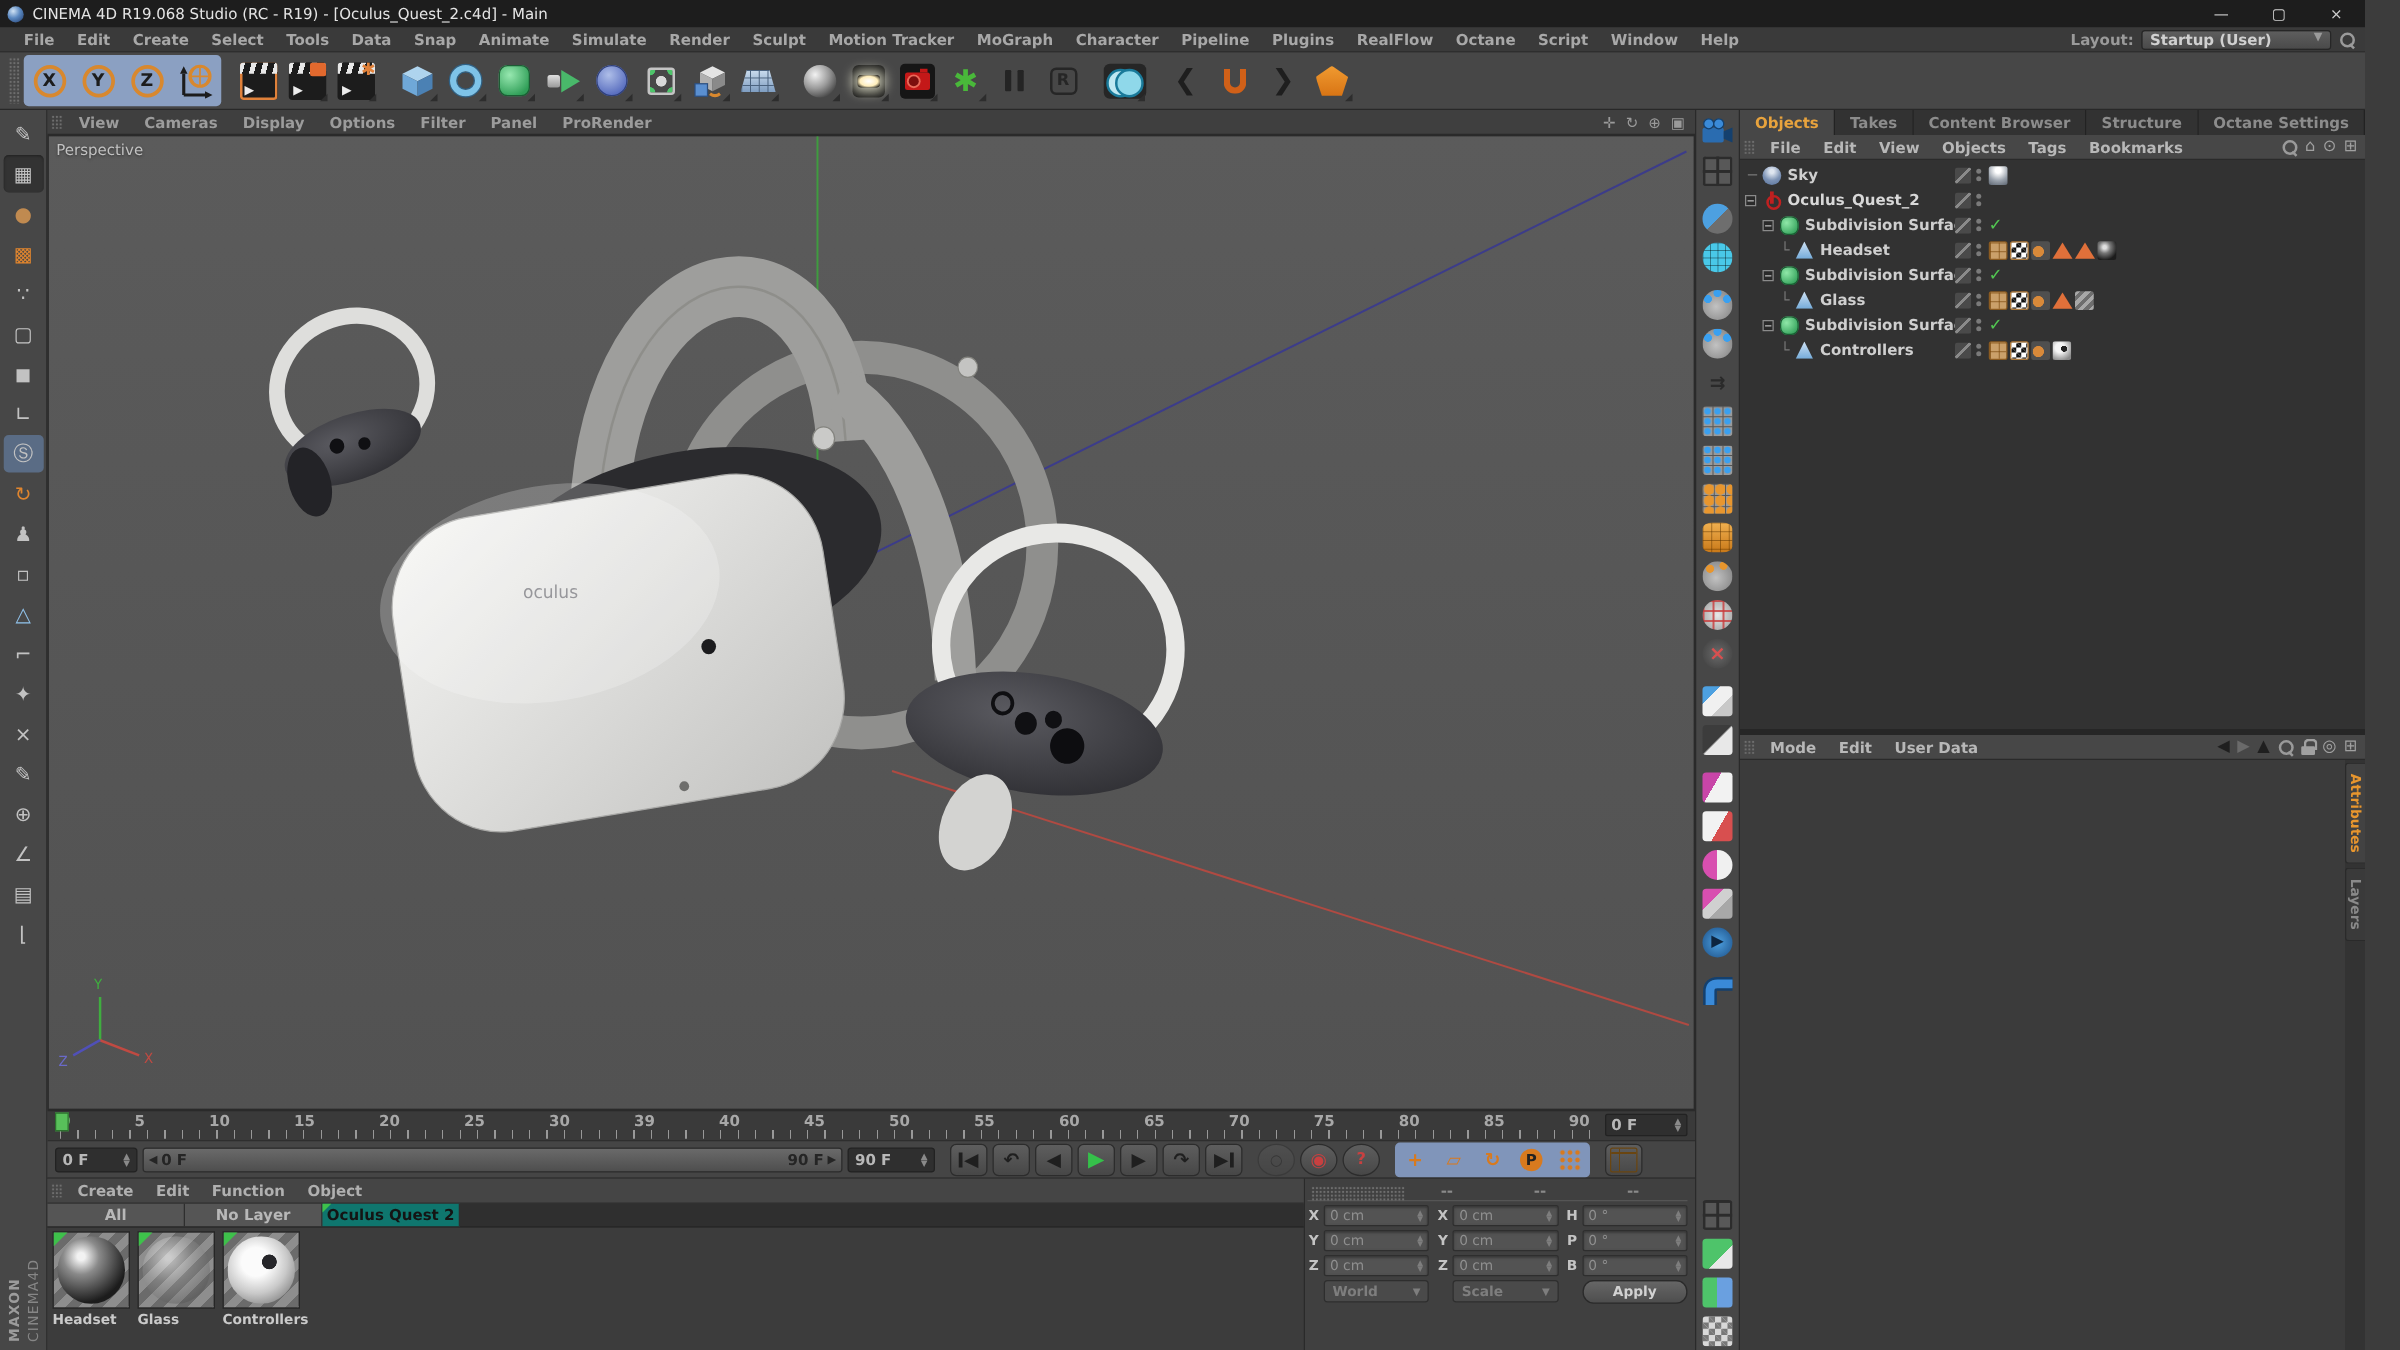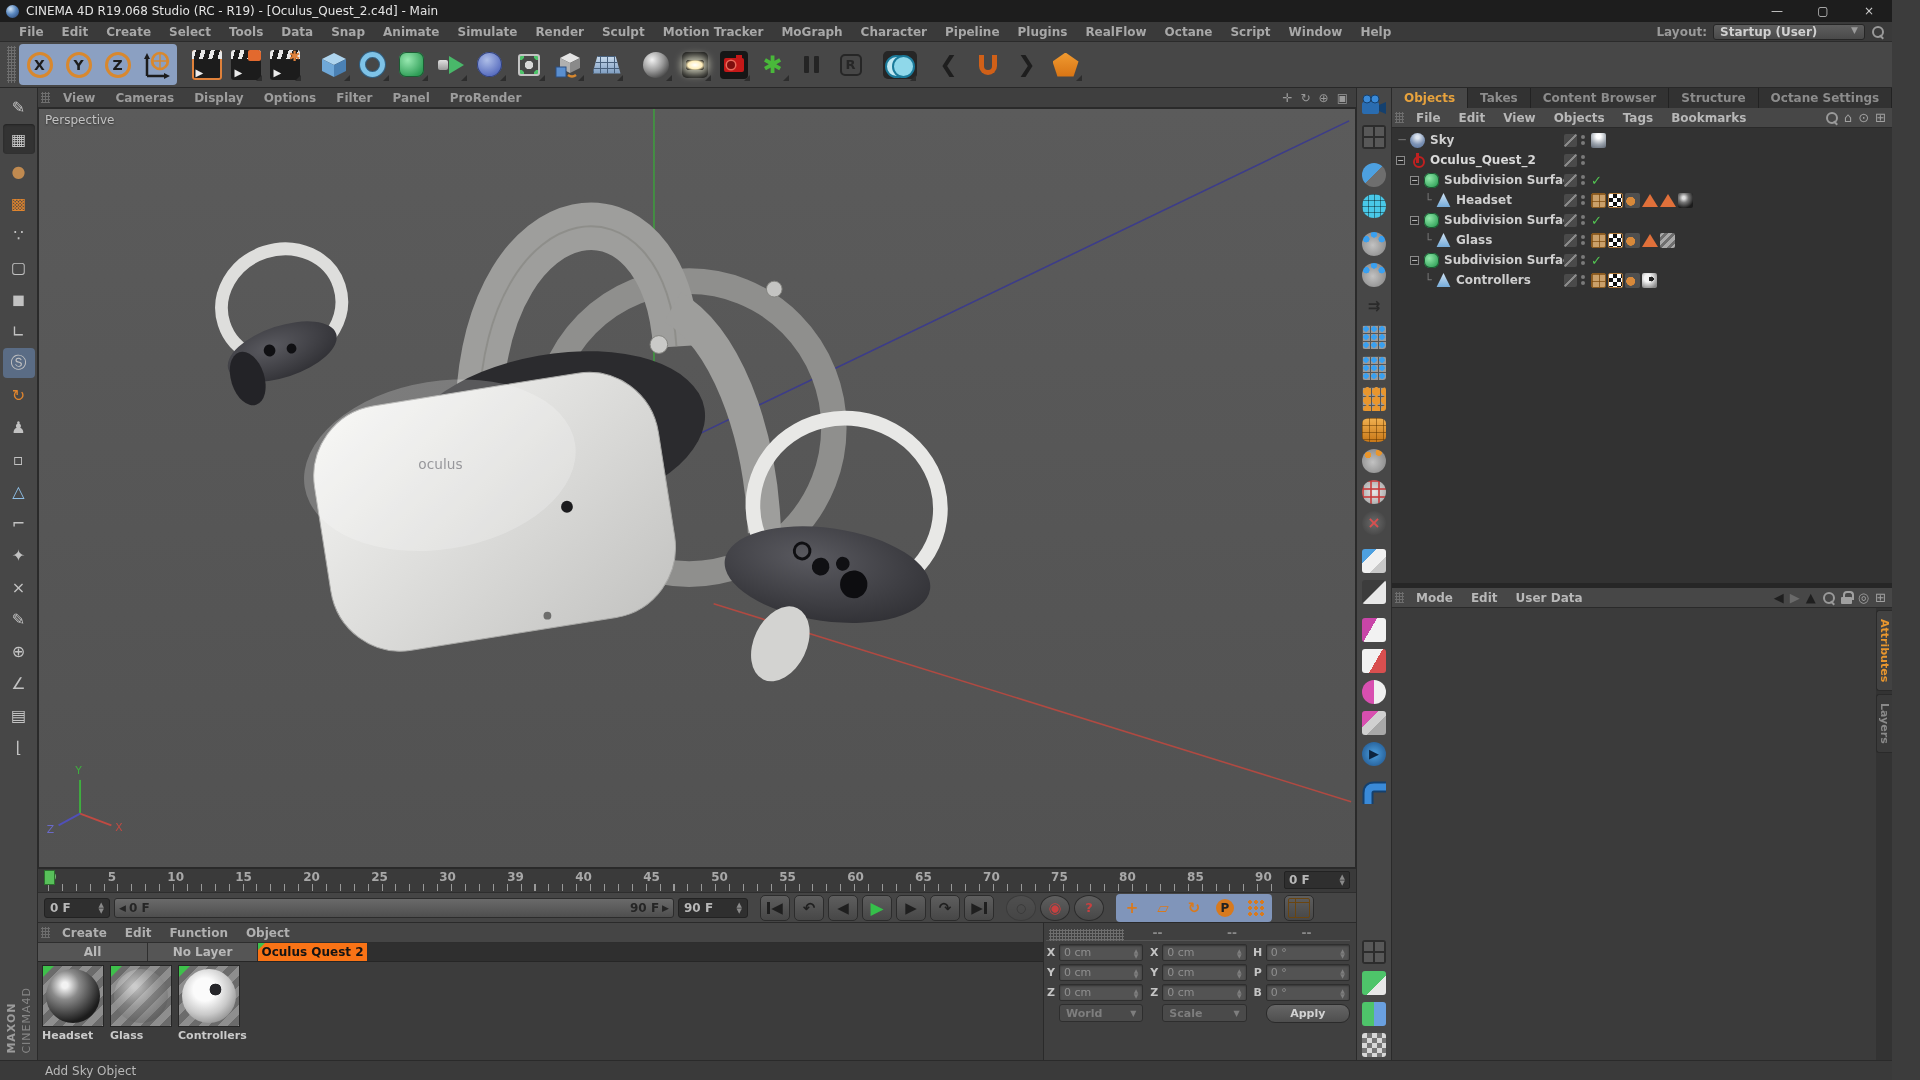--- a/index.html
+++ b/index.html
@@ -123,21 +123,21 @@
   .dotsq{width:18px;height:18px;background:radial-gradient(#d87a1e 1.8px,transparent 2px);background-size:6px 6px}
   .film{width:22px;height:20px;background:linear-gradient(#e8a040,#b87018);border:1px solid #6a4510;border-radius:2px;background-image:linear-gradient(transparent 3px,#6a4510 3px,#6a4510 4px,transparent 4px),linear-gradient(90deg,transparent 6px,#6a4510 6px,#6a4510 7px,transparent 7px)}
 
   
   .bottom{height:138px;display:flex;border-top:1px solid #2a2a2a;flex:0 0 auto}
   .mats{flex:1;background:#3c3c3c;display:flex;flex-direction:column;border-right:1px solid #2a2a2a;min-width:0}
   .matmenu{height:20px;display:flex;align-items:center;background:#454545;border-bottom:1px solid #2e2e2e}
   .matmenu .mi{color:#b0b0b0}
   .ltabs{height:19px;display:flex;background:#2f2f2f;border-bottom:1px solid #262626}
   .ltab{width:110px;background:#555;color:#b8b8b8;display:flex;align-items:center;justify-content:center;font-weight:bold;border-right:1px solid #2e2e2e;position:relative}
-  .ltab.active{background:#f97316;color:#141414}
+  .ltab.active{background:#0f766e;color:#141414}
   .ltab.active::before{content:"";position:absolute;left:0;top:0;border-top:7px solid #3ec14b;border-right:7px solid transparent}
   .matcards{flex:1;display:flex;padding:3px 2px 0 4px;gap:4px}
   .mat{width:64px}
   .mthumb{width:62px;height:62px;position:relative;background:repeating-linear-gradient(135deg,#8e8e8e 0 7px,#6b6b6b 7px 14px);border:1px solid #262626}
   .mball{position:absolute;inset:3px;border-radius:50%}
   .mball.headset{background:radial-gradient(circle at 35% 30%,#f2f2f2 6%,#8a8a8a 28%,#1c1c1c 72%)}
   .mball.glass{background:radial-gradient(circle at 38% 32%,rgba(255,255,255,.55) 4%,rgba(200,200,200,.22) 40%,rgba(70,70,70,.35) 80%)}
   .mball.controllers{background:radial-gradient(circle at 62% 38%,#26262a 12%,transparent 13%),radial-gradient(circle at 42% 38%,#fbfbfb 25%,#c9c9c9 55%,#808080 85%)}
   .mcorner{position:absolute;top:0;left:0;border-top:11px solid #3ec14b;border-right:11px solid transparent;z-index:2}
   .mname{font-size:11px;font-weight:bold;color:#cacaca;padding-top:2px}
@@ -1085,16 +1085,13 @@
         </div>
         <div class="ambody"></div>
         <div class="sidetabs">
           <span class="stab active">Attributes</span>
           <span class="stab">Layers</span>
         </div>
       </div>
     </div>
   </div>
 
-  <div class="statusbar">
-    <span>Add Sky Object</span>
-  </div>
 </div>
 
 </body></html>

